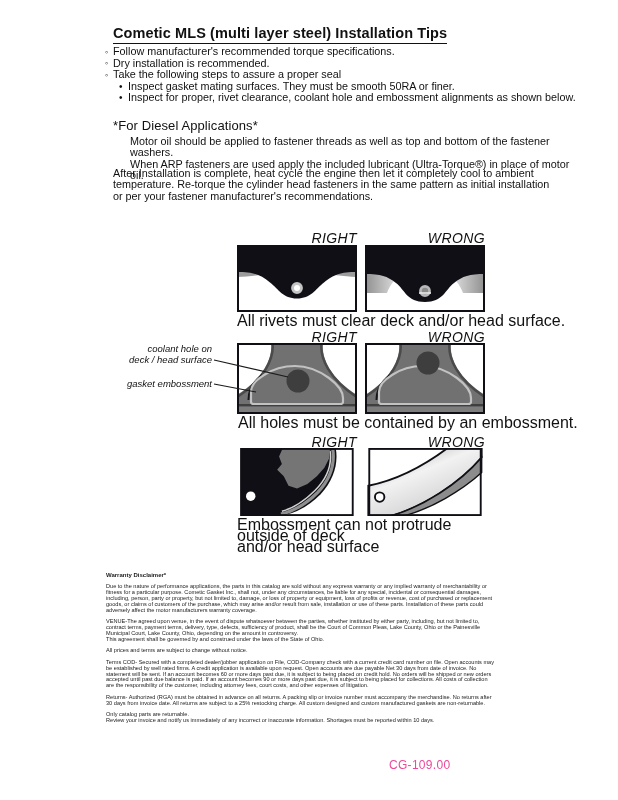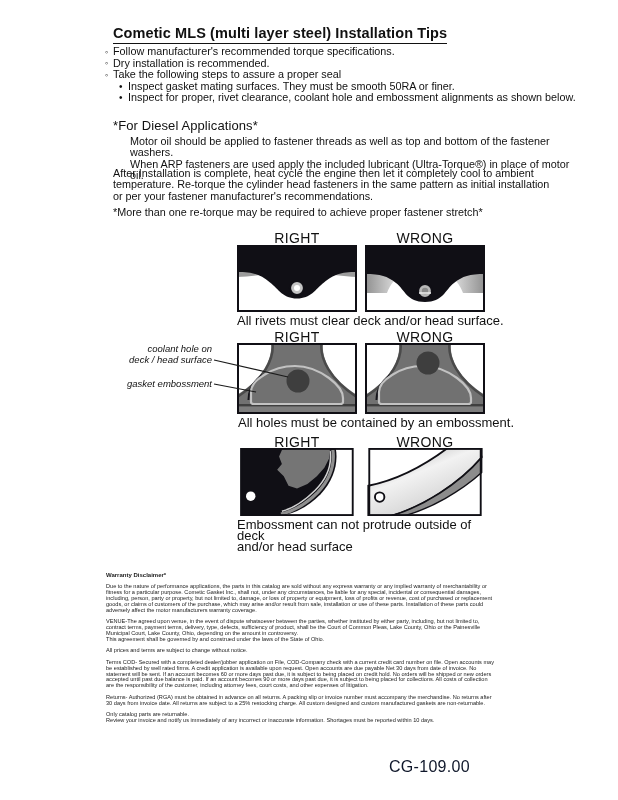--- a/index.html
+++ b/index.html
@@ -15,27 +15,27 @@
   }
   .bullets{left:105px;top:46px;font-size:10.8px;line-height:11.6px;}
   .bullet{display:flex;}
   .bullet .mk{width:8px;flex:0 0 8px;text-align:left;}
   .bullet.sub{margin-left:14px;}
   .bullet.sub .mk{width:9px;flex-basis:9px;}
   .mk-open{font-size:9px;position:relative;top:.5px;}
   .mk-fill{font-size:10px;}
   .h2{font-size:13px;font-weight:normal;letter-spacing:.1px;}
   .body-par{font-size:10.8px;line-height:11.4px;}
-  .dlabel{font-size:14px;letter-spacing:.4px;text-align:center;width:120px;}
-  .dcaption{font-size:13px;line-height:11.2px;}
+  .dlabel{font-size:14px;letter-spacing:.4px;text-align:right;width:120px;font-style:italic;}
+  .dcaption{font-size:16px;line-height:11.2px;}
   .sidelabel{font-size:9.5px;line-height:10.6px;text-align:right;width:92px;font-style:italic;}
   .legal{width:448px;font-size:5.6px;line-height:5.9px;color:#1c1c1c;}
   .legal .lh{font-size:6px;font-weight:bold;margin:0 0 5px 0;}
   .legal p{margin:0 0 5.6px 0;}
-  .pagenum{font-size:16px;letter-spacing:.3px;color:#0f172a;}
+  .pagenum{font-size:12px;letter-spacing:.3px;color:#ec4899;}
   svg{display:block;}
 </style>
 </head>
 <body>
 
 <div class="page">
 
   <div class="abs" style="left:113px;top:24px;">
     <span class="title">Cometic MLS (multi layer steel) Installation Tips</span>
   </div>
@@ -62,21 +62,20 @@
       <span>Inspect for proper, rivet clearance, coolant hole and embossment alignments as shown below.</span>
     </div>
   </div>
 
   <div class="abs h2" style="left:113px;top:118px;">*For Diesel Applications*</div>
   <div class="abs body-par pre" style="left:130px;top:136px;width:450px;">Motor oil should be applied to fastener threads as well as top and bottom of the fastener washers.
 When ARP fasteners are used apply the included lubricant (Ultra-Torque®) in place of motor oil.</div>
   <div class="abs body-par pre" style="left:113px;top:168px;width:450px;">After Installation is complete, heat cycle the engine then let it completely cool to ambient
 temperature. Re-torque the cylinder head fasteners in the same pattern as initial installation
 or per your fastener manufacturer's recommendations.</div>
-  <div class="abs body-par" style="left:113px;top:207px;width:450px;">*More than one re-torque may be required to achieve proper fastener stretch*</div>
 
   <div class="abs dlabel" style="left:237px;top:230px;">RIGHT</div>
   <div class="abs dlabel" style="left:365px;top:230px;">WRONG</div>
 
   <svg class="abs" style="left:237px;top:245px;" width="120" height="67" viewBox="0 0 120 67">
     <rect width="120" height="67" fill="#ffffff"></rect>
     <path d="M0,27 L36,27 C28,29.5 14,31.5 0,32 Z" fill="#9c9c9c"></path>
     <path d="M120,27 L84,27 C92,29.5 106,31.5 120,32 Z" fill="#9c9c9c"></path>
     <path d="M0,0 H120 V27 C103,27 97,29.5 87,37.5 C78,44.5 74,53.5 60,53.5 C46,53.5 42,44.5 33,37.5 C23,29.5 17,27 0,27 Z" fill="#100f15"></path>
     <g>

